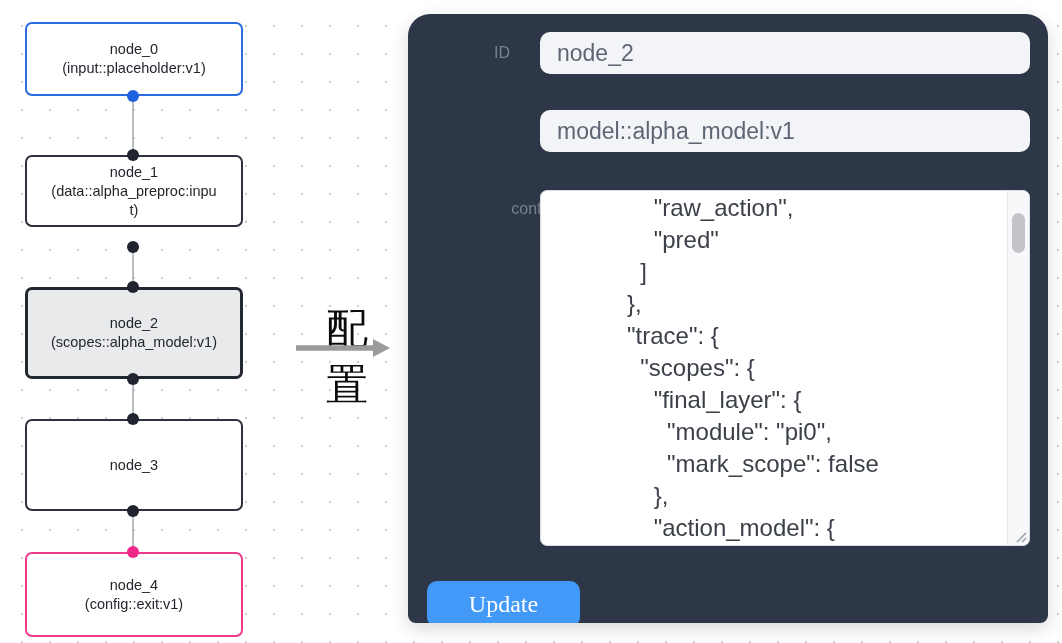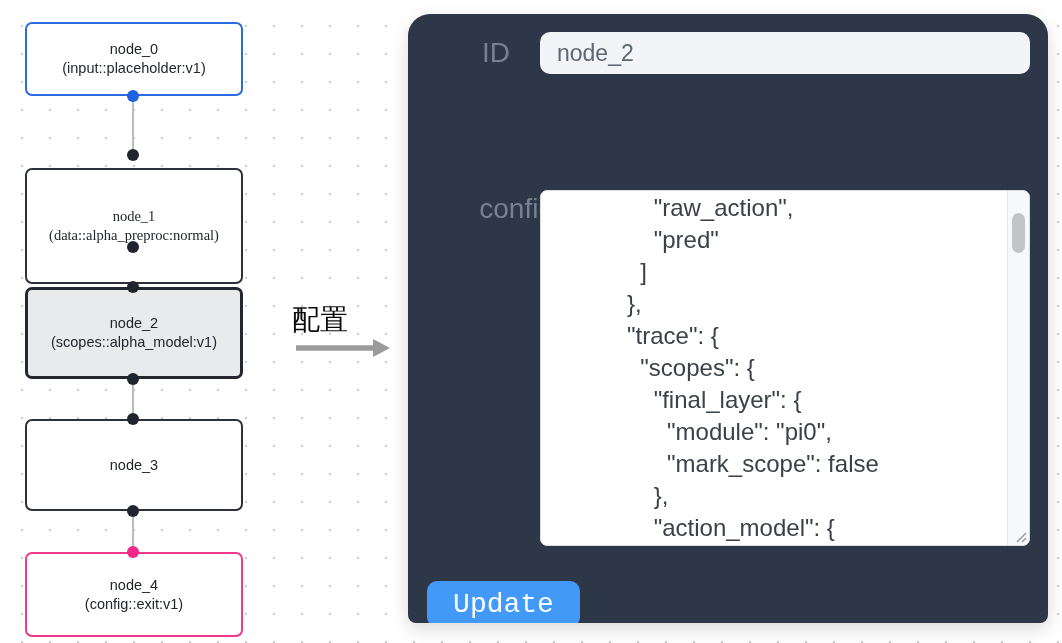--- a/index.html
+++ b/index.html
@@ -27,21 +27,21 @@
     text-align: center;
     padding: 0 22px;
     z-index: 2;
   }
   .node-title, .node-subtitle {
     font-size: 14.5px; line-height: 19px;
     color: #23262d; font-weight: 500;
   }
   .node-subtitle { word-break: break-all; }
   .n0 { top: 22px;  height: 74px; }
-  .n1 { top: 168px; height: 116px; font-family: Liberation Serif, serif; }
+  .n1 { top: 155px; height: 72px; }
   .n2 { top: 287px; height: 92px; border-width: 3px; }
   .n3 { top: 419px; height: 92px; }
   .n4 { top: 552px; height: 85px; }
 
   .edge {
     position: absolute; left: 132px; width: 2px;
     background: #b9bcc2; z-index: 1;
   }
   .e0 { top: 96px;  height: 59px; }
   .e1 { top: 247px; height: 40px; }
@@ -55,38 +55,38 @@
   }
   .p0b { top: 90px; }
   .p1t { top: 149px; } .p1b { top: 241px; }
   .p2t { top: 281px; } .p2b { top: 373px; }
   .p3t { top: 413px; } .p3b { top: 505px; }
   .p4t { top: 546px; }
 
   
   .transfer-label {
     position: absolute; left: 292px; top: 301px; width: 76px;
-    text-align: left; font-size: 28px; color: #0b0b0b; font-weight: 500;
+    text-align: right; font-size: 42px; color: #0b0b0b; font-weight: 500;
   }
   .transfer-arrow { position: absolute; left: 294px; top: 336px; }
 
   
   .panel {
     position: absolute; left: 408px; top: 14px;
     width: 640px; height: 609px;
     background: #2d3748;
     border-radius: 22px 22px 8px 8px;
     overflow: hidden;
     box-shadow: 0 6px 18px rgba(0,0,0,0.15);
     z-index: 4;
   }
   .field-label {
     position: absolute; left: 0; width: 102px;
     text-align: right;
-    color: #78818f; font-size: 28px;
+    color: #78818f; font-size: 16px;
   }
   .lbl-id   { top: 18px;  height: 42px; line-height: 42px; }
   .lbl-type { top: 96px;  height: 42px; line-height: 42px; }
   .lbl-config { top: 180px; height: 30px; line-height: 30px; margin-left: 44px; }
 
   .panel-input {
     position: absolute; left: 132px; width: 490px; height: 42px;
     background: #f2f4f7; border: none; outline: none;
     border-radius: 10px;
     font-family: "Liberation Sans", "DejaVu Sans", sans-serif;
@@ -120,42 +120,42 @@
     width: 13px; height: 40px;
     background: #c2c4c8; border-radius: 7px;
   }
   .resize-grip { position: absolute; right: 2px; bottom: 2px; }
 
   .update-btn {
     position: absolute; left: 19px; top: 567px;
     width: 153px; height: 46px;
     background: #4299f7; border: none;
     border-radius: 10px;
-    color: #ffffff; font-size: 28px; font-weight: 500;
-    font-family: Liberation Mono, monospace;
+    color: #ffffff; font-size: 24px; font-weight: 500;
+    font-family: Liberation Serif, serif;
     cursor: pointer;
   }
 </style>
 </head>
 <body>
 
 <div class="canvas">
 
   <div class="edge e0" style="background: rgb(185, 188, 194);"></div>
   <div class="edge e1" style="background: rgb(185, 188, 194);"></div>
   <div class="edge e2" style="background: rgb(185, 188, 194);"></div>
   <div class="edge e3" style="background: rgb(185, 188, 194);"></div>
 
   <div class="node n0" style="border-color: rgb(42, 108, 223); background: rgb(255, 255, 255);">
     <div class="node-title">node_0</div>
     <div class="node-subtitle">(input::placeholder:v1)</div>
   </div>
   <div class="node n1" style="border-color: rgb(44, 49, 60); background: rgb(255, 255, 255);">
     <div class="node-title">node_1</div>
-    <div class="node-subtitle">(data::alpha_preproc:normal)</div>
+    <div class="node-subtitle">(data::alpha_preproc:input)</div>
   </div>
   <div class="node n2" style="border-color: rgb(35, 39, 47); background: rgb(233, 234, 236);">
     <div class="node-title">node_2</div>
     <div class="node-subtitle">(scopes::alpha_model:v1)</div>
   </div>
   <div class="node n3" style="border-color: rgb(44, 49, 60); background: rgb(255, 255, 255);">
     <div class="node-title">node_3</div>
   </div>
   <div class="node n4" style="border-color: rgb(238, 58, 140); background: rgb(255, 255, 255);">
     <div class="node-title">node_4</div>
@@ -174,20 +174,21 @@
   <div class="transfer-label">配置</div>
   <svg class="transfer-arrow" width="100" height="24" viewBox="0 0 100 24">
     <line x1="2" y1="12" x2="80" y2="12" stroke="#9b9b9b" stroke-width="5.5"></line>
     <polygon points="79,3 96,12 79,21" fill="#9b9b9b"></polygon>
   </svg>
 
   <div class="panel">
     <div class="field-label lbl-id">ID</div>
     <input class="panel-input inp-id" type="text" value="node_2" style="">
 
+    <input class="panel-input inp-type" type="text" value="model::alpha_model:v1" style="">
 
     <div class="field-label lbl-config">config</div>
     <div class="config-box">
       <div class="config-text">          "raw_action",
           "pred"
         ]
       },
       "trace": {
         "scopes": {
           "final_layer": {

